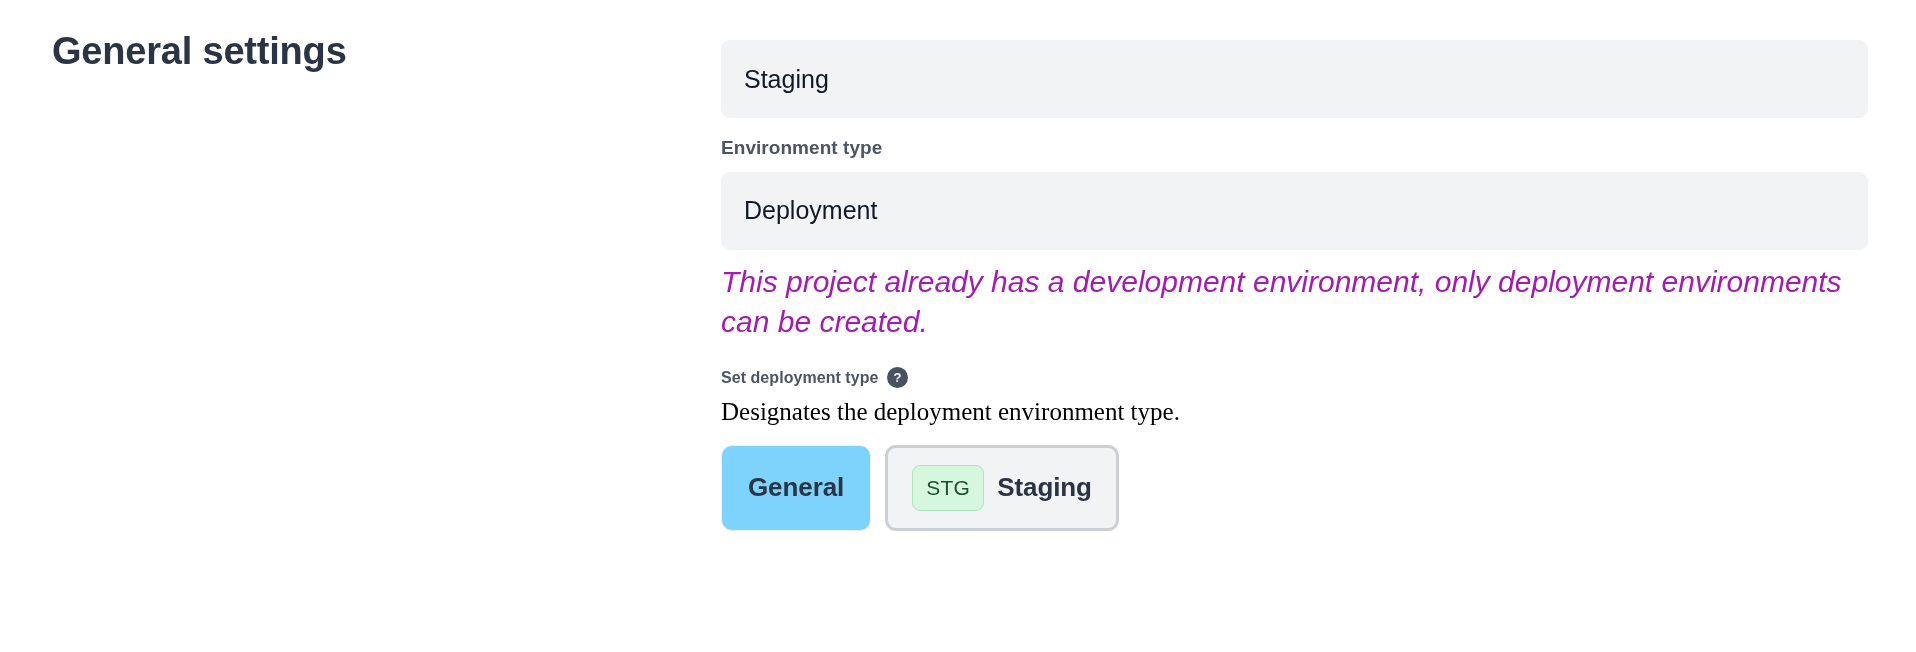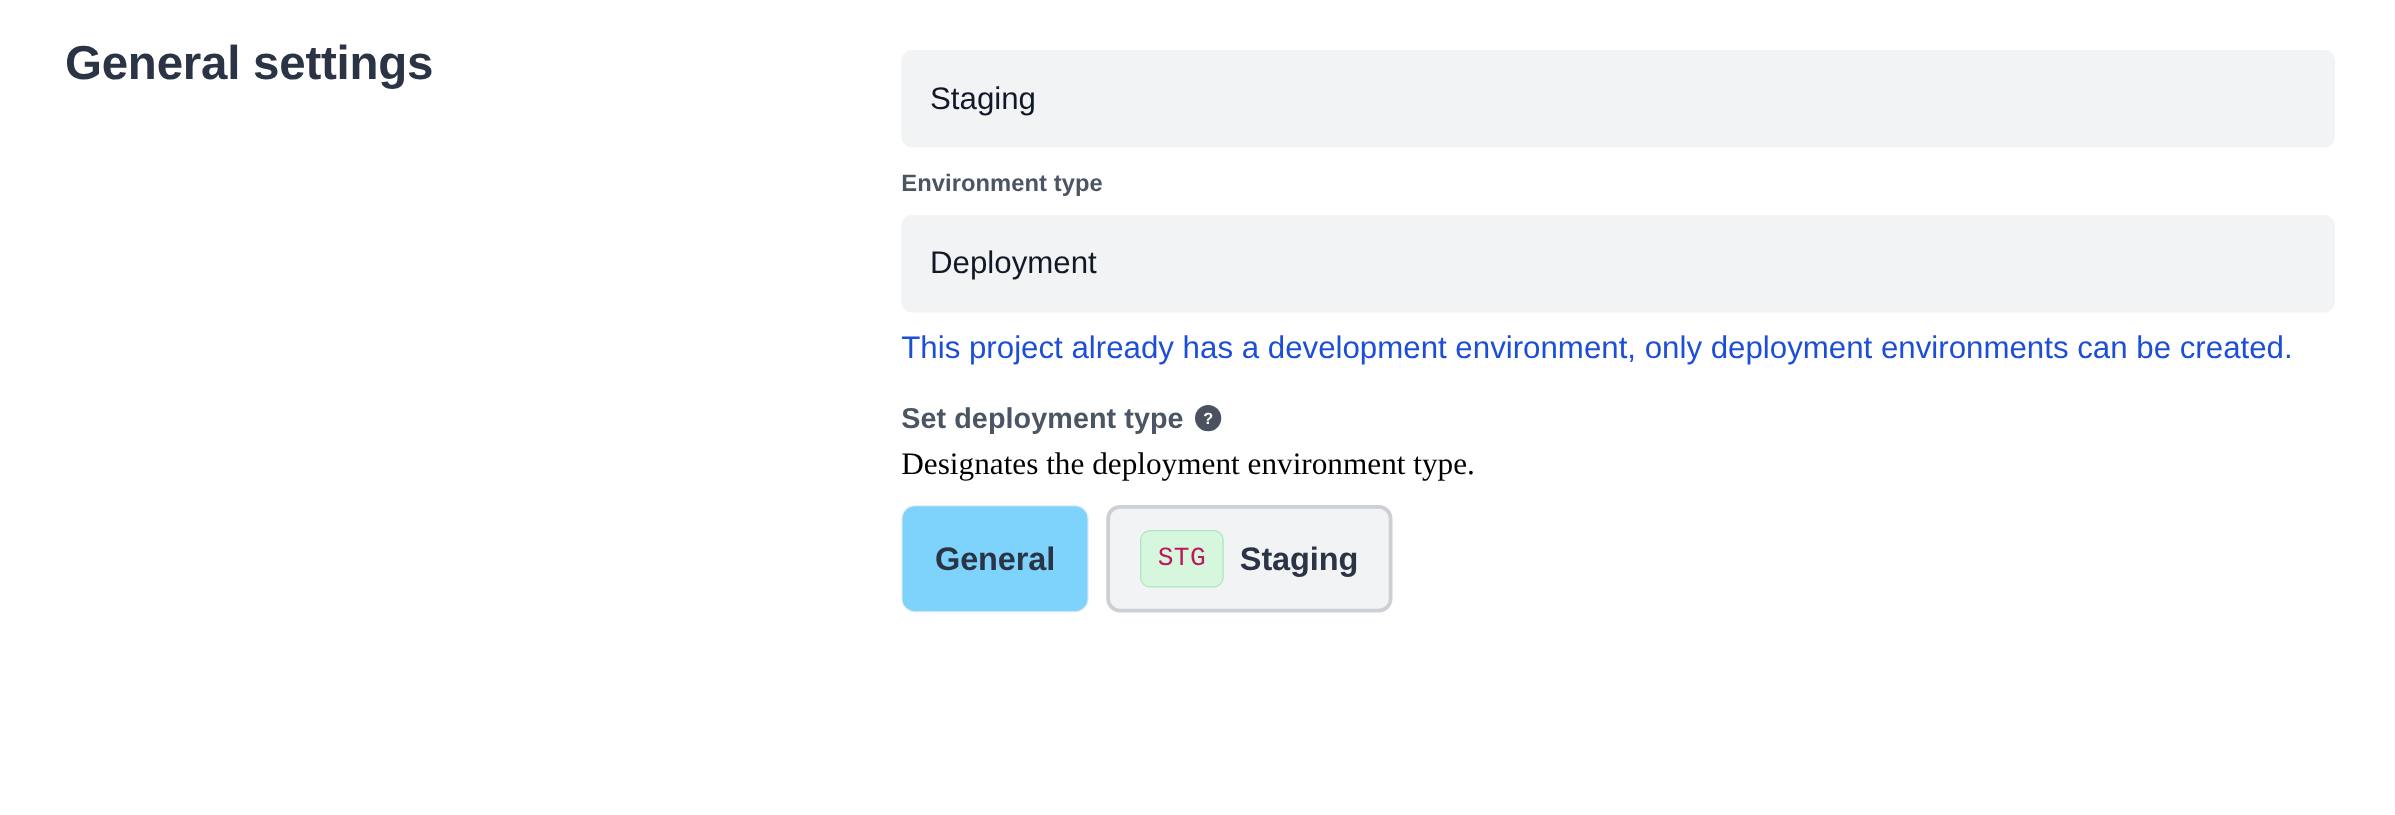--- a/index.html
+++ b/index.html
@@ -72,40 +72,41 @@
     padding: 0 22px;
     font-family: "Liberation Sans", sans-serif;
     font-size: 25px;
     color: #111827;
     line-height: 76px;
     outline: none;
   }
   .text-input::placeholder { color: #9aa3af; }
 
   .helper-text {
-    font-size: 25px;
-    color: #1d4ed8;
+    font-size: 30px;
+    color: #a21caf;
     line-height: 1.33;
     margin: 12px 0 0 0;
     max-width: 1140px;
+    font-style: italic;
   }
 
   
   .deploy-block {
     margin-top: 26px;
   }
 
   .deploy-label-row {
     display: flex;
     align-items: center;
     gap: 9px;
     margin-bottom: 4px;
   }
   .deploy-label {
-    font-size: 23px;
+    font-size: 16px;
     font-weight: 700;
     color: #4b5563;
     letter-spacing: 0.05px;
   }
   .help-icon {
     width: 21px;
     height: 21px;
     border-radius: 50%;
     background: #4a5260;
     display: inline-flex;
@@ -166,22 +167,21 @@
     padding: 0 13px;
     border-radius: 8px;
     font-size: 21px;
     font-weight: 400;
     letter-spacing: 0.3px;
     white-space: nowrap;
   }
   .badge-stg {
     background: #d6f7dd;
     border: 1px solid #a9e8b9;
-    color: #be185d;
-    font-family: Liberation Mono, monospace;
+    color: #14532d;
   }
   .badge-prod {
     background: #e3f2fd;
     border: 1px solid #a9d5f5;
     color: #1d4e79;
   }
 </style>
 </head>
 <body>
 

